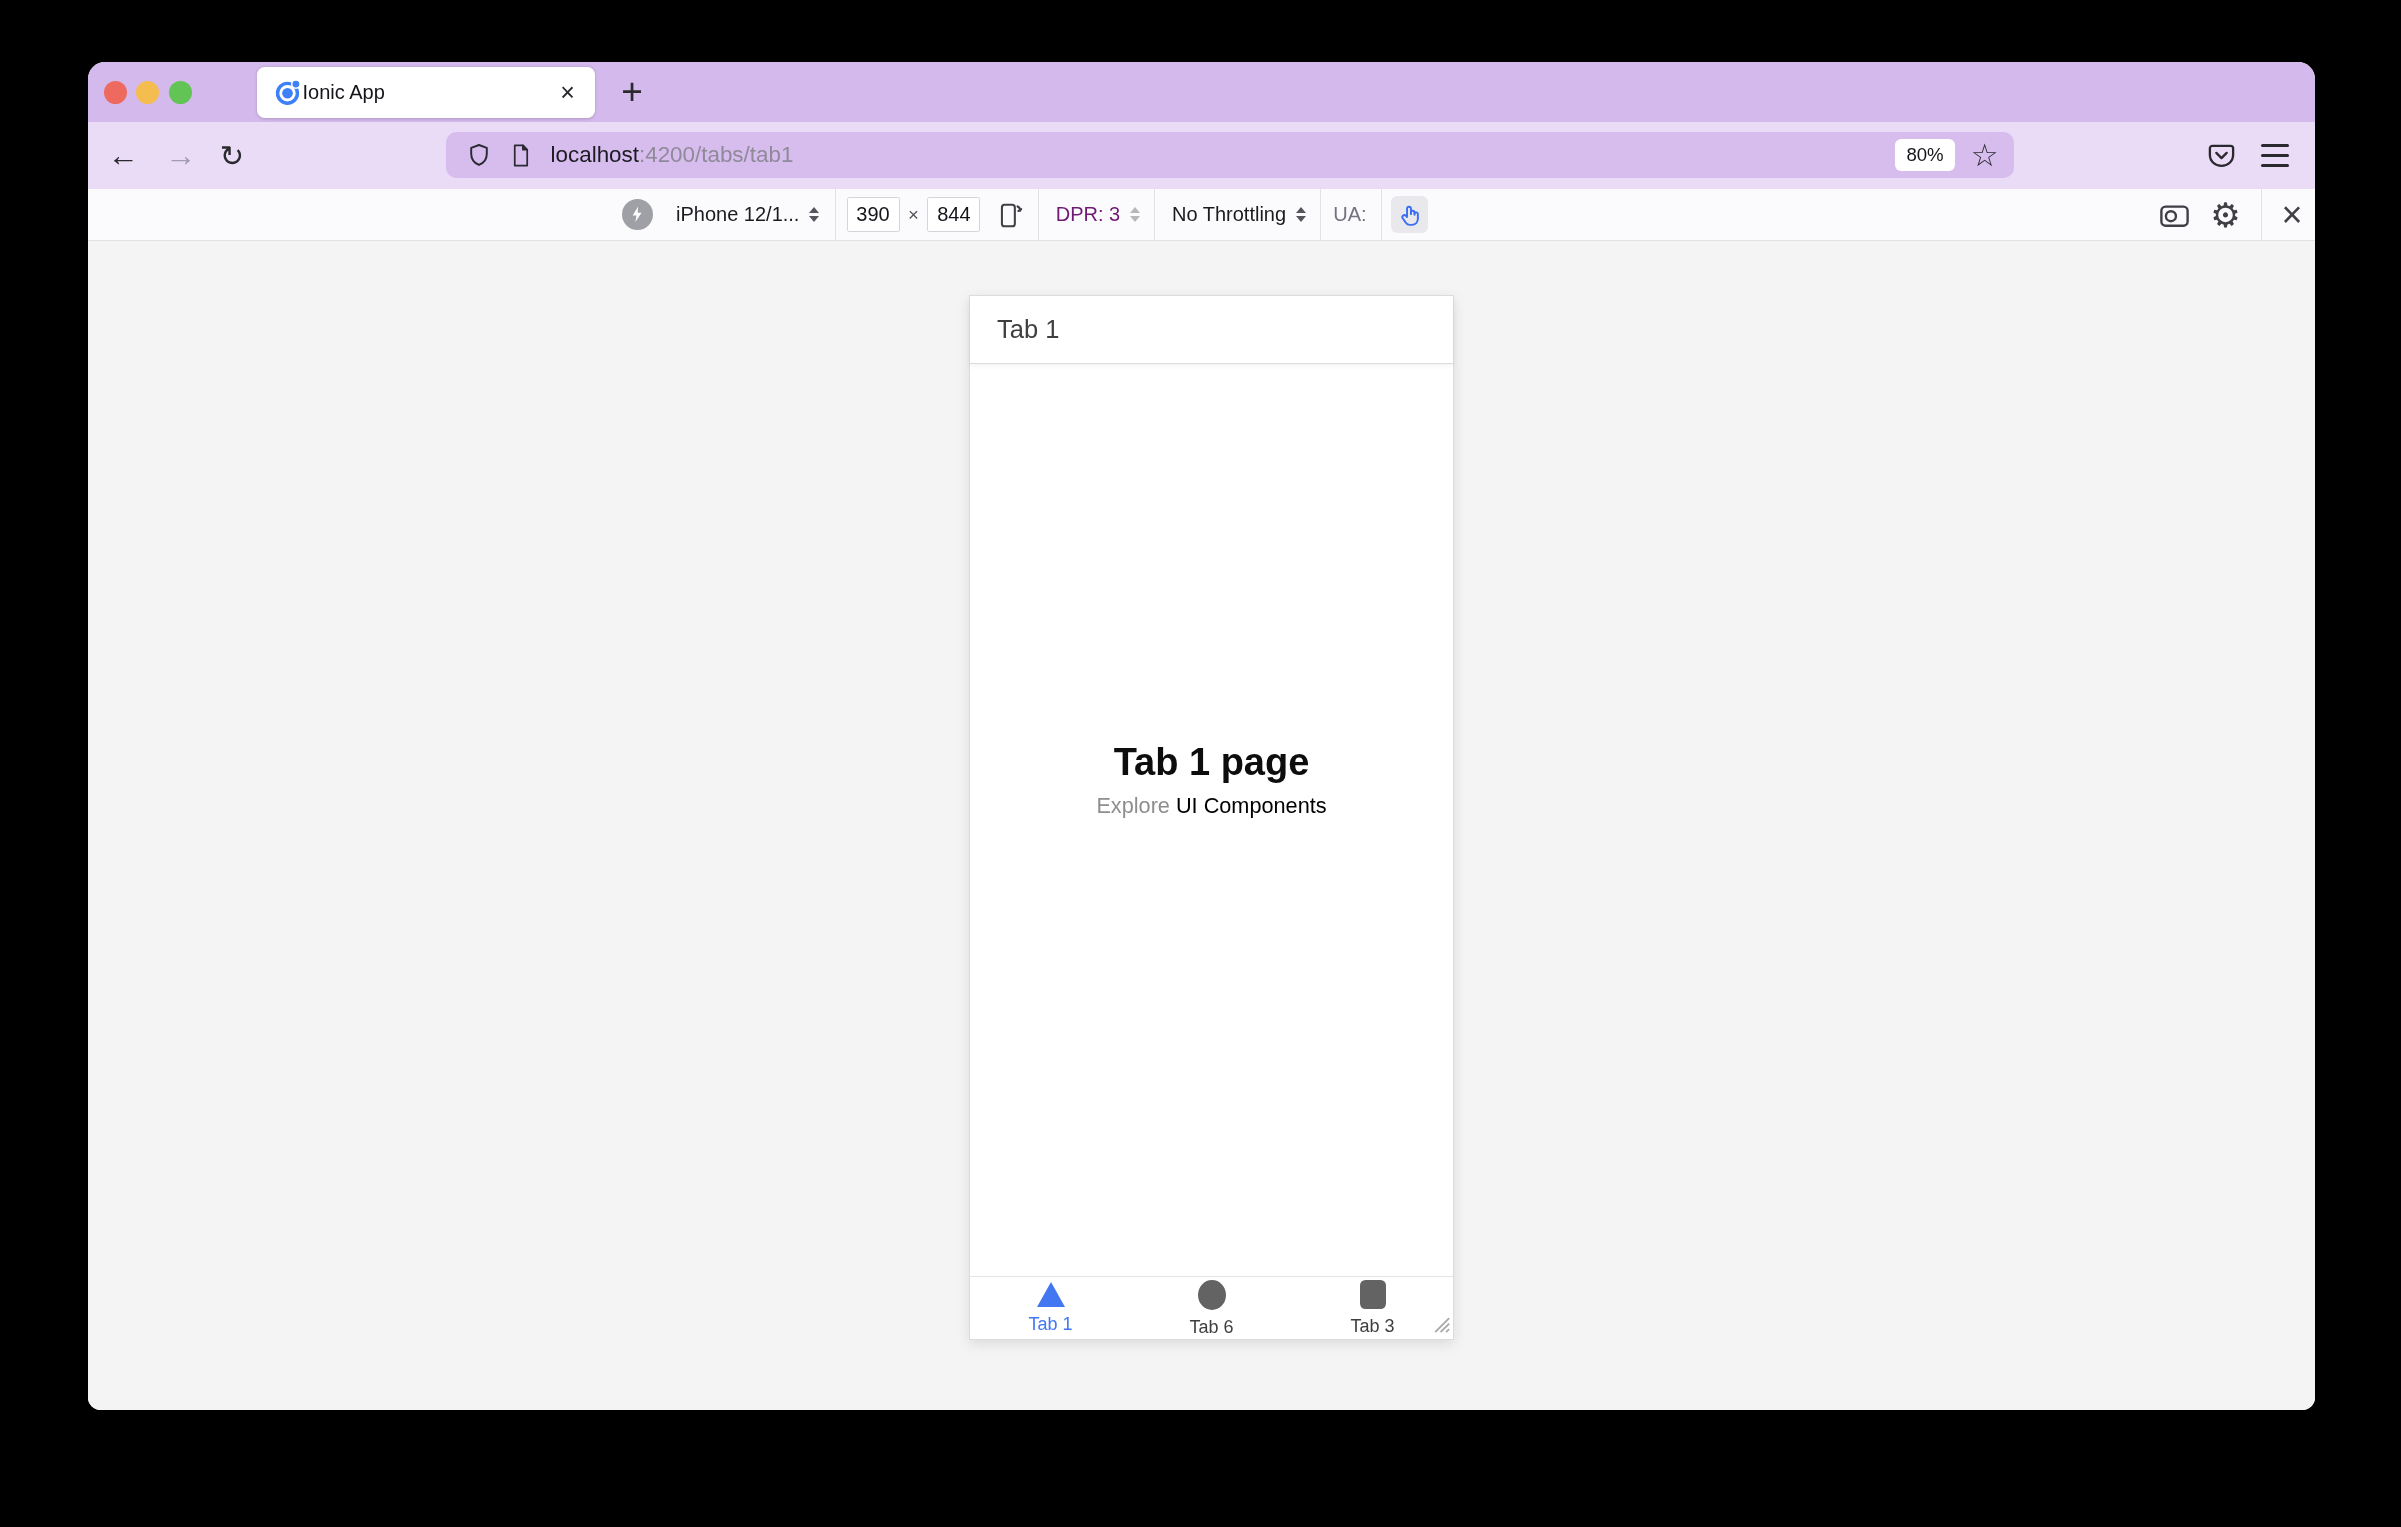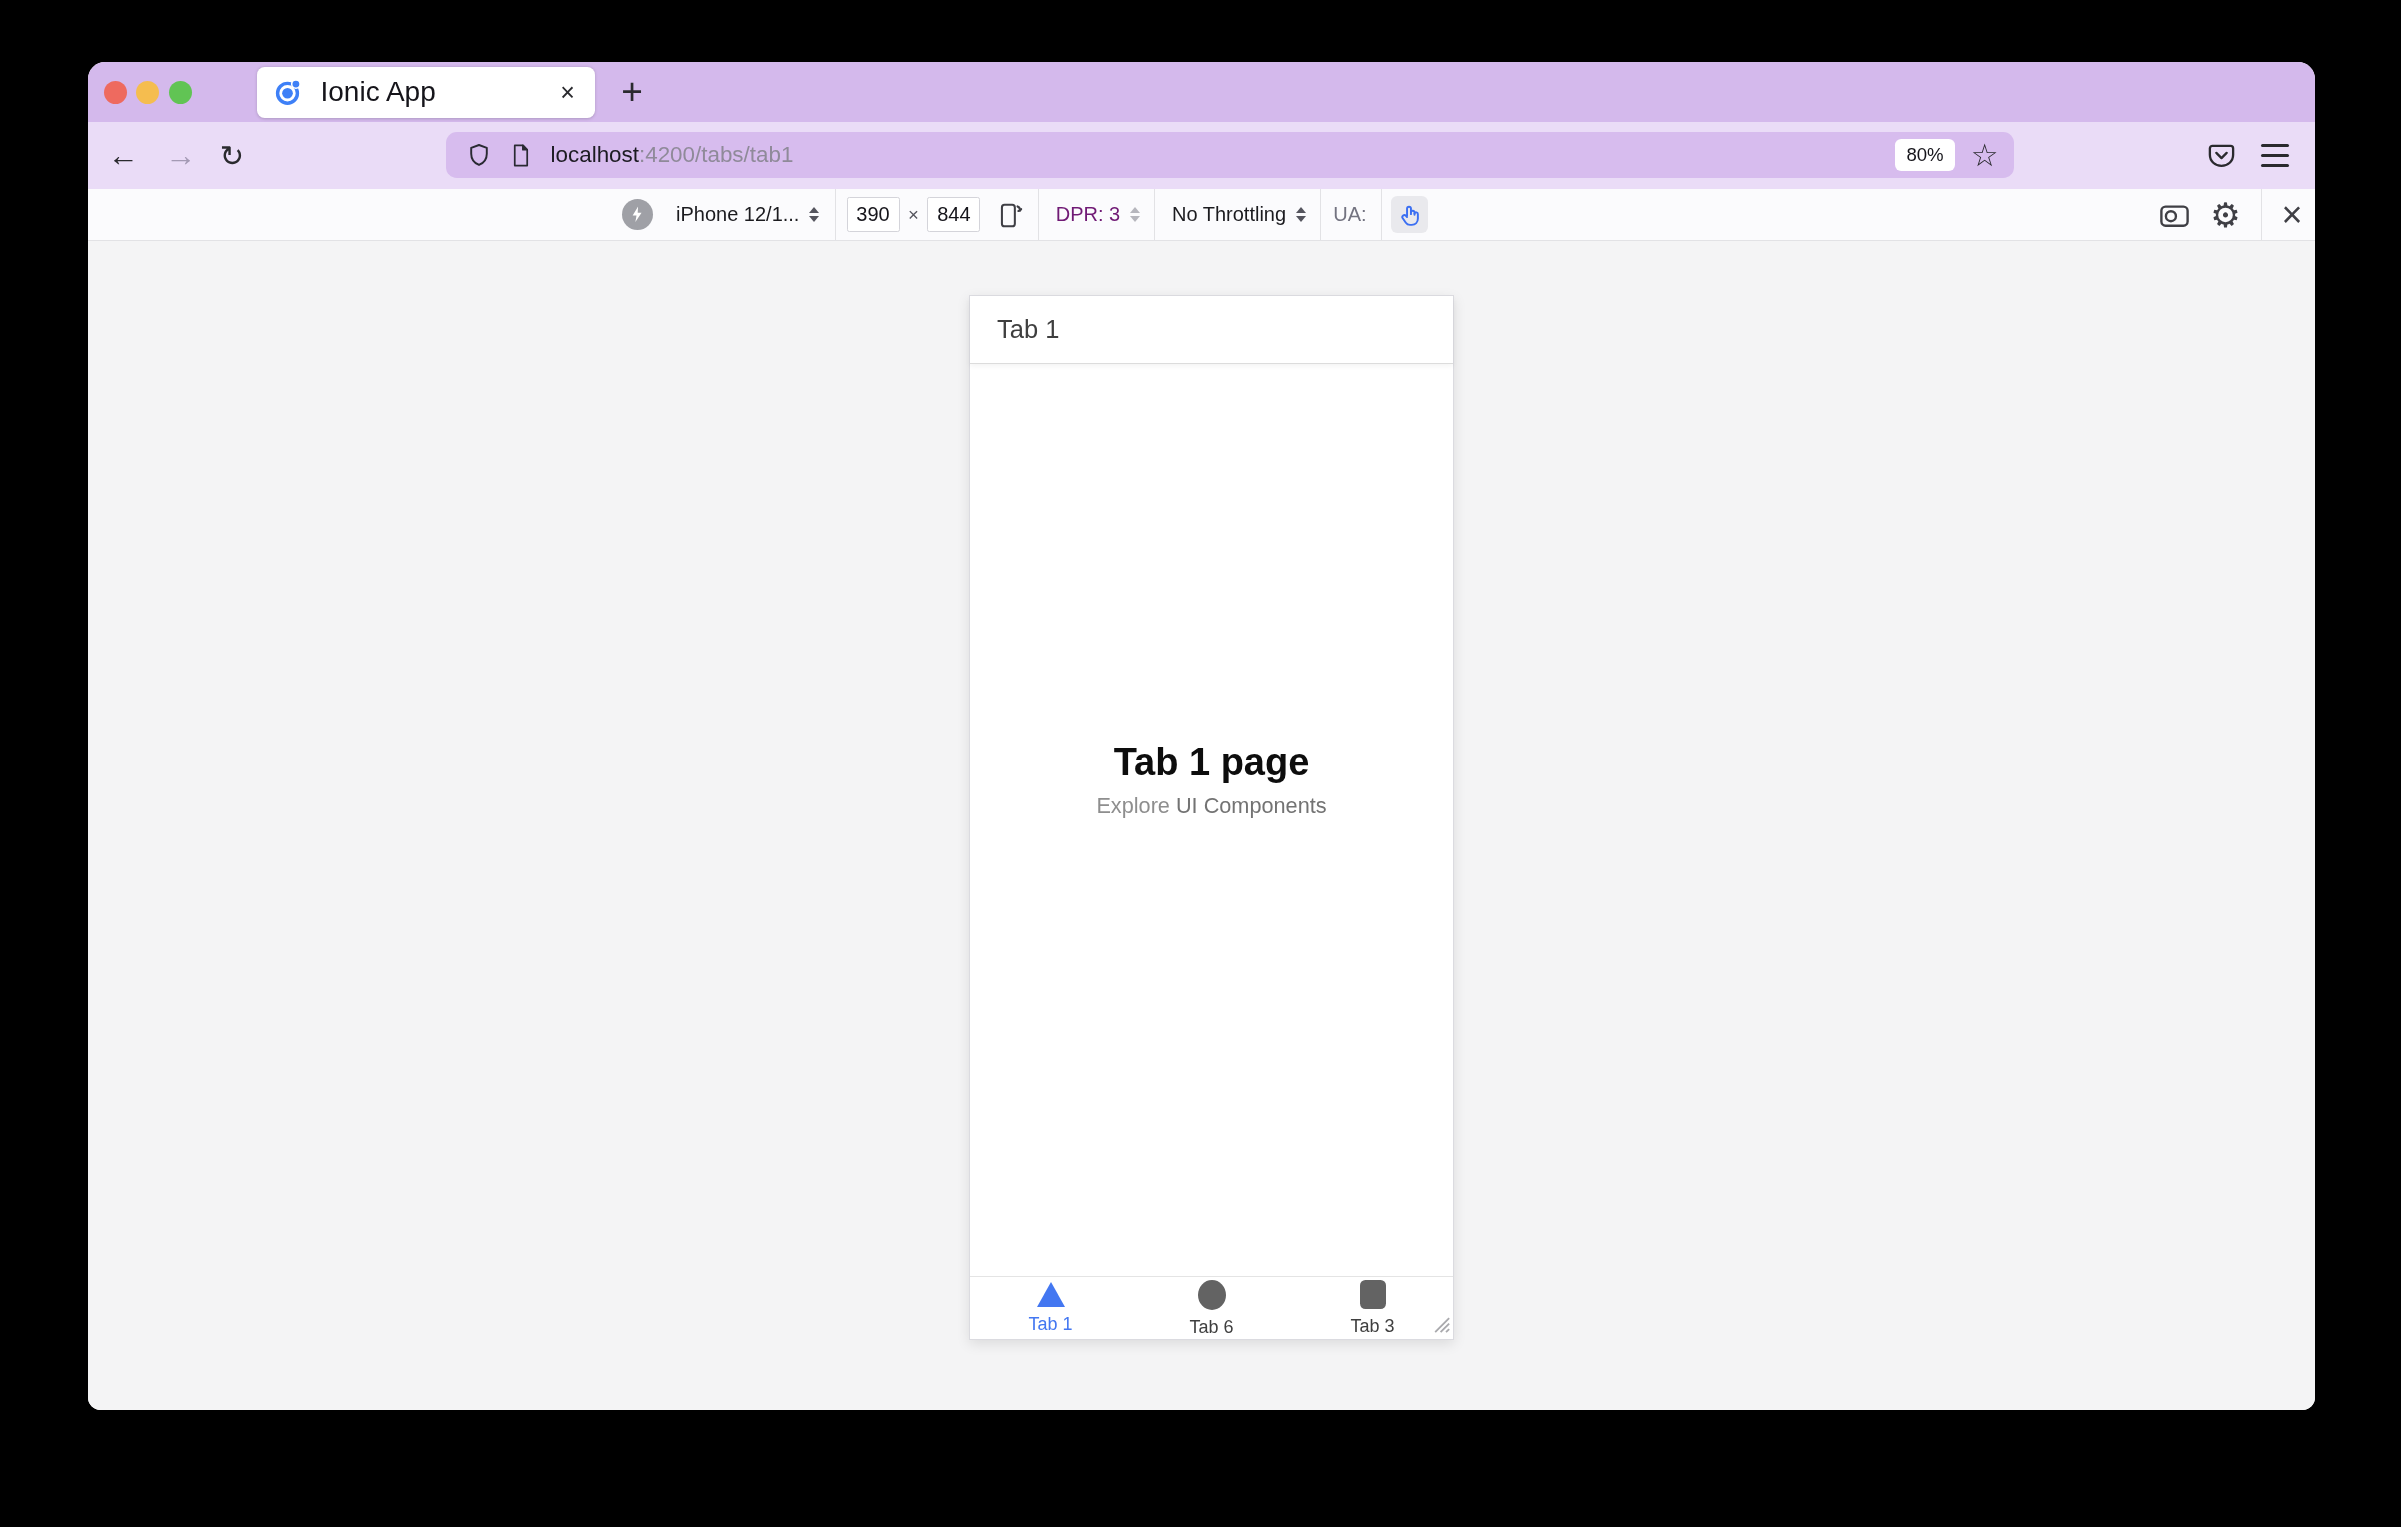--- a/index.html
+++ b/index.html
@@ -9,21 +9,21 @@
           border-radius:17px 17px 12.4px 12.4px;overflow:hidden;background:#f4f4f5;
           display:flex;flex-direction:column;}
 
   
   .tabstrip{height:60px;background:#d4b9ec;position:relative;flex:none;}
   .traffic{position:absolute;left:16.2px;top:19.3px;display:flex;gap:9.3px;}
   .tl{width:23px;height:23px;border-radius:50%;}
   .tab{position:absolute;left:169px;top:4.6px;width:338px;height:51px;background:#fff;
        border-radius:7.7px;display:flex;align-items:center;padding:0 15.5px;box-sizing:border-box;
        box-shadow:0 0.8px 3.1px rgba(0,0,0,.18);}
-  .tab-title{margin-left:19px;font-size:28px;color:#15141a;flex:1;white-space:nowrap;overflow:hidden;}
+  .tab-title{margin-left:1px;font-size:20px;color:#15141a;flex:1;white-space:nowrap;overflow:hidden;}
   .tab-close{font-size:25px;color:#2a2a2e;line-height:1;padding:1.5px 4.6px;}
   .newtab{position:absolute;left:523px;top:9.3px;width:42px;height:42px;display:flex;
           align-items:center;justify-content:center;font-size:37px;font-weight:300;color:#2a2a2e;}
 
   
   .navbar{height:67px;background:#eadcf7;position:relative;flex:none;}
   .nav-btn{position:absolute;top:0;height:67px;width:46px;display:flex;align-items:center;
            justify-content:center;font-size:31px;color:#2a2a2e;}
   .nav-back{left:12.4px;}
   .nav-fwd{left:70px;color:#a49ab4;}
@@ -70,21 +70,21 @@
   .content{flex:1;position:relative;background:#f4f4f5;}
   .phone{position:absolute;left:881px;top:54px;width:483px;height:1043px;background:#fff;
          border:0.8px solid #dbdbe0;box-sizing:content-box;box-shadow:0 3.9px 12.4px rgba(0,0,0,.10);}
   .phone-header{height:67px;background:#fff;border-bottom:0.8px solid #dcdcdc;position:relative;z-index:2;
                 display:flex;align-items:center;padding-left:27px;font-size:25.5px;color:#3f3f3f;
                 box-shadow:0 3.1px 5.4px rgba(0,0,0,.05);}
   .phone-center{position:absolute;left:0;right:0;top:445px;text-align:center;}
   .page-title{margin:0;font-size:38px;font-weight:700;color:#0d0d0d;}
   .explore{margin:9.3px 0 0;font-size:21.7px;}
   .explore-prefix{color:#8e8e8e;}
-  .explore-link{color:#737373;text-decoration:none;}
+  .explore-link{color:#000000;text-decoration:none;}
   .phone-tabbar{position:absolute;left:0;right:0;bottom:0;height:62px;background:#fff;
                 border-top:0.8px solid #e4e4e4;display:flex;}
   .ptab{flex:1;display:flex;flex-direction:column;align-items:center;justify-content:center;gap:7px;padding-top:1.5px;}
   .ptab-label{font-size:18px;color:#3f3f3f;}
   .ptab.active .ptab-label{color:#4377f1;}
   .icon-triangle{width:0;height:0;border-left:14.7px solid transparent;border-right:14.7px solid transparent;
                  border-bottom:25.5px solid #4377f1;}
   .icon-circle{width:28px;height:30px;border-radius:50%;background:#636363;}
   .icon-square{width:26px;height:29px;border-radius:5.4px;background:#636363;}
   .resize-handle{position:absolute;right:2.3px;bottom:2.3px;}

